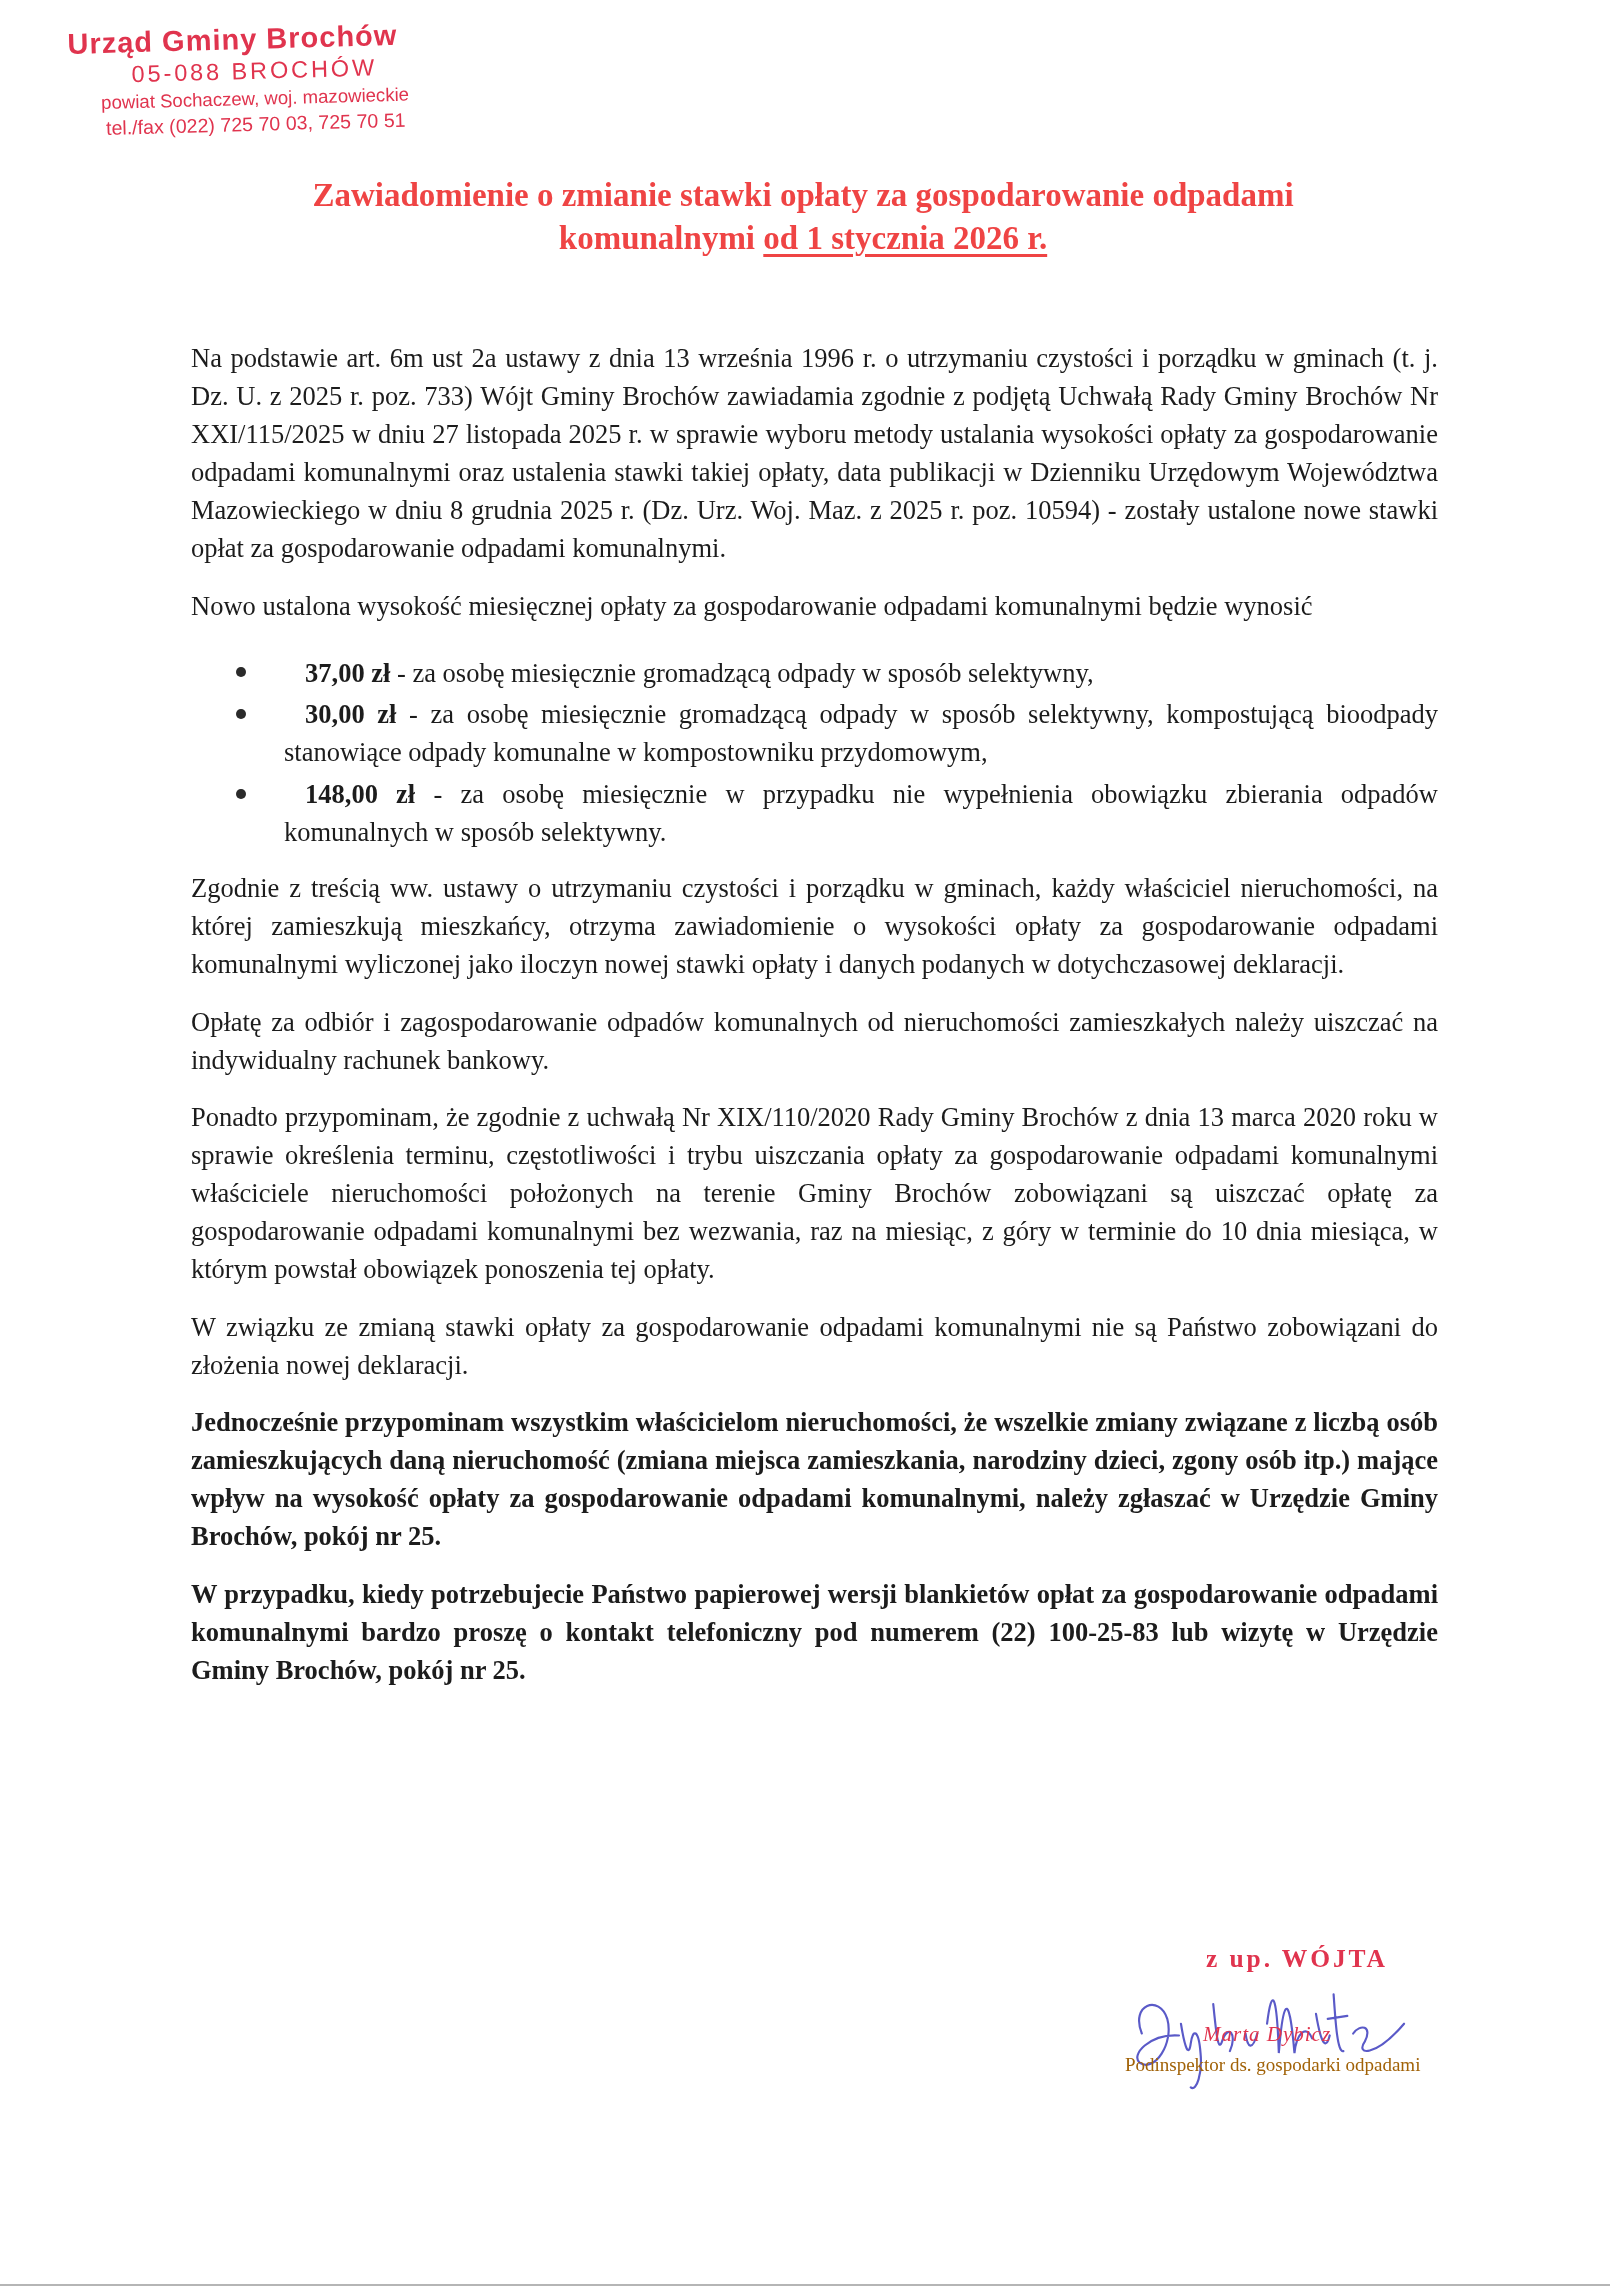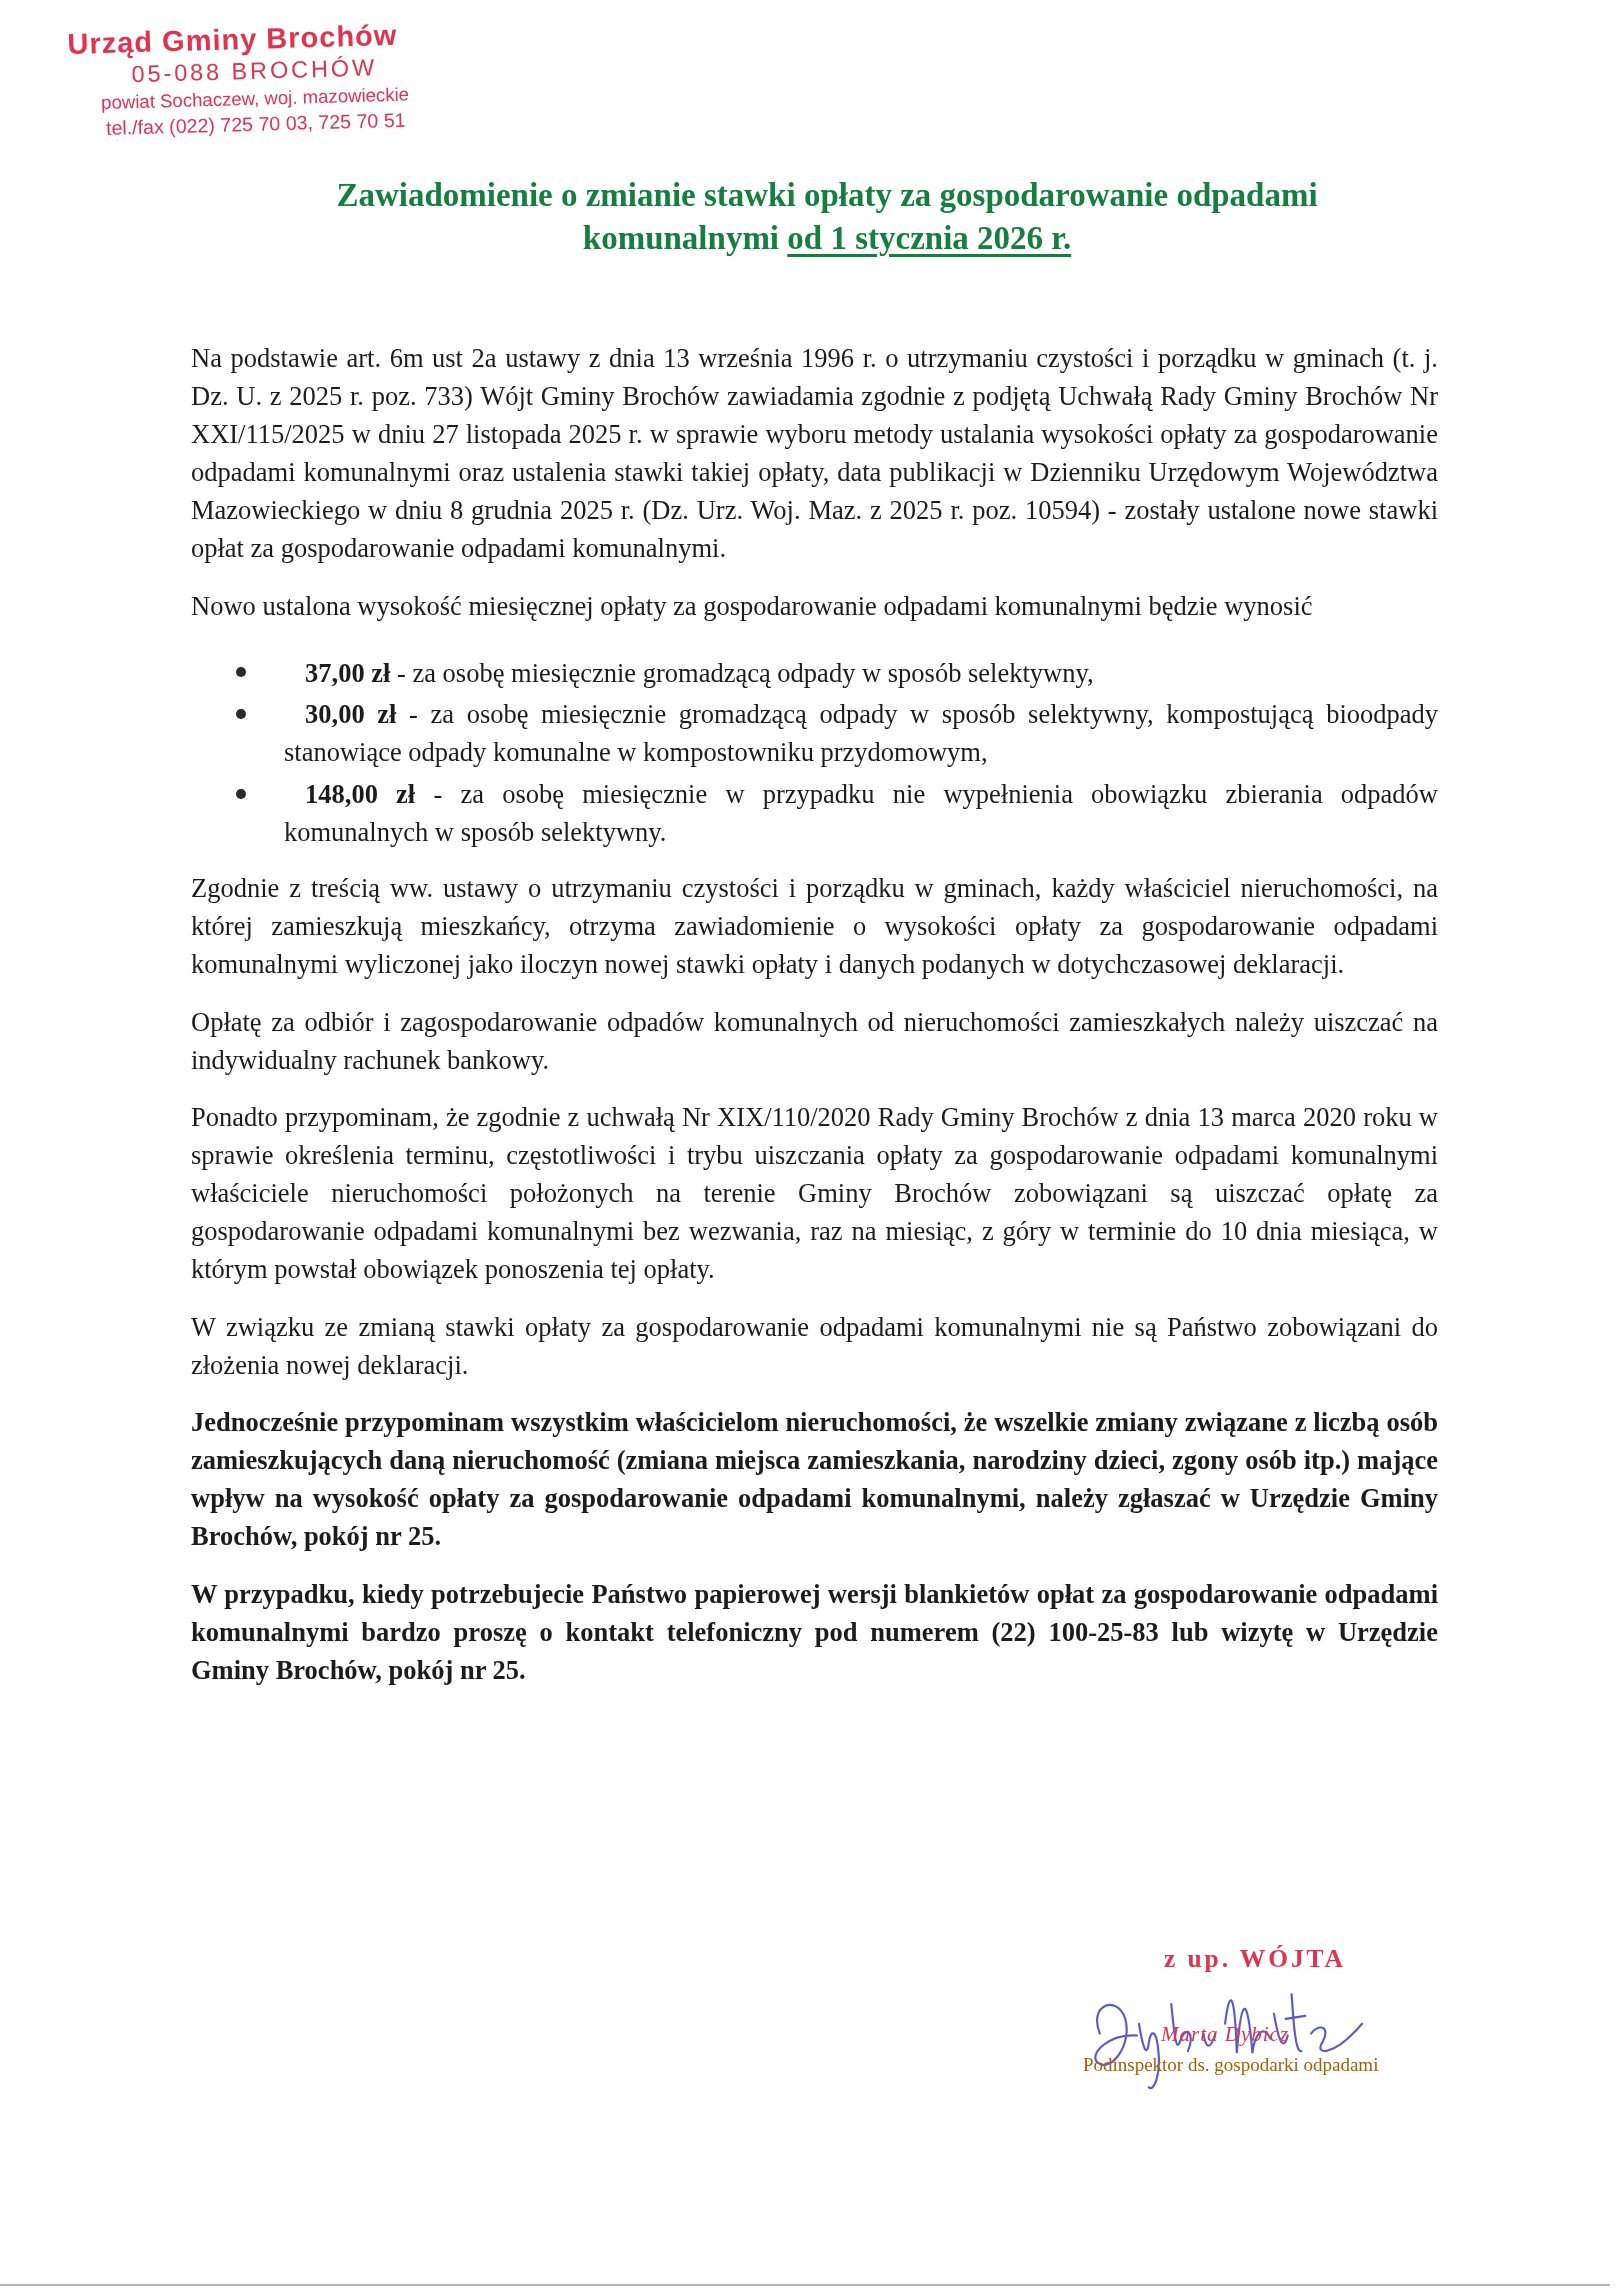--- a/index.html
+++ b/index.html
@@ -10,38 +10,38 @@
   
   .stamp { position: absolute; left: 67px; top: 27.4px; width: 372px; color: #e0344e;
            font-family: "Liberation Sans", "DejaVu Sans", sans-serif; text-align: center;
            transform: rotate(-1.6deg); transform-origin: left top; }
   .stamp .s-name { font-size: 29px; font-weight: bold; letter-spacing: 1px; text-align: left; line-height: 35px; }
   .stamp .s-city { font-size: 23.5px; letter-spacing: 2.9px; line-height: 29px; }
   .stamp .s-district { font-size: 18.6px; line-height: 25.5px; }
   .stamp .s-tel { font-size: 19.6px; line-height: 25.5px; }
 
   
-  .title { position: absolute; left: 202px; width: 1250px; top: 174px; text-align: center;
-           font-weight: bold; font-size: 33px; line-height: 43px; color: #15803d; }
+  .title { position: absolute; left: 178px; width: 1250px; top: 174px; text-align: center;
+           font-weight: bold; font-size: 33px; line-height: 43px; color: #ef4444; }
   .title .u { text-decoration: underline; text-decoration-thickness: 2.9px; text-underline-offset: 4.9px; margin-top: 32px; }
 
   
   .body { position: absolute; left: 191px; width: 1247px; top: 339px;
           font-size: 26.5px; line-height: 38px; text-align: justify; }
   .body p { margin: 0 0 19.6px 0; }
   .body p.bold { font-weight: bold; }
   .body p.under { text-underline-offset: 3.9px; }
   .body ul { list-style: none; margin: 29px 0 17.6px 0; padding: 0; }
   .body li { position: relative; padding-left: 93px; margin: 0 0 3.9px 0; }
   .body li .bullet { position: absolute; left: 45px; top: 13.7px; width: 9.8px; height: 9.8px;
                      border-radius: 50%; background: #2a2a2a; }
   .body li .amt { font-weight: bold; margin-left: 21px; }
 
   
-  .sig { position: absolute; left: 1078px; top: 1936px; width: 392px; height: 157px; text-align: center; }
+  .sig { position: absolute; left: 1120px; top: 1936px; width: 392px; height: 157px; text-align: center; }
   .sig .upw { position: absolute; left: 86px; top: 7.8px; font-size: 25.5px; color: #e0344e;
               font-weight: bold; letter-spacing: 2.9px; }
   .sig .hand { position: absolute; left: 0; top: 29px; width: 392px; height: 137px; }
   .sig .name { position: absolute; left: 83px; top: 86px; font-size: 21px; color: #e0344e;
                font-style: italic; letter-spacing: 1px; }
   .sig .role { position: absolute; left: 4.9px; top: 118px; font-size: 19px; color: #a16207; white-space: nowrap; }
 
   .bottom-line { position: absolute; left: 0; right: 11.8px; top: 2284px; height: 2px; background: #b5b5b5; }
 </style>
 </head>

